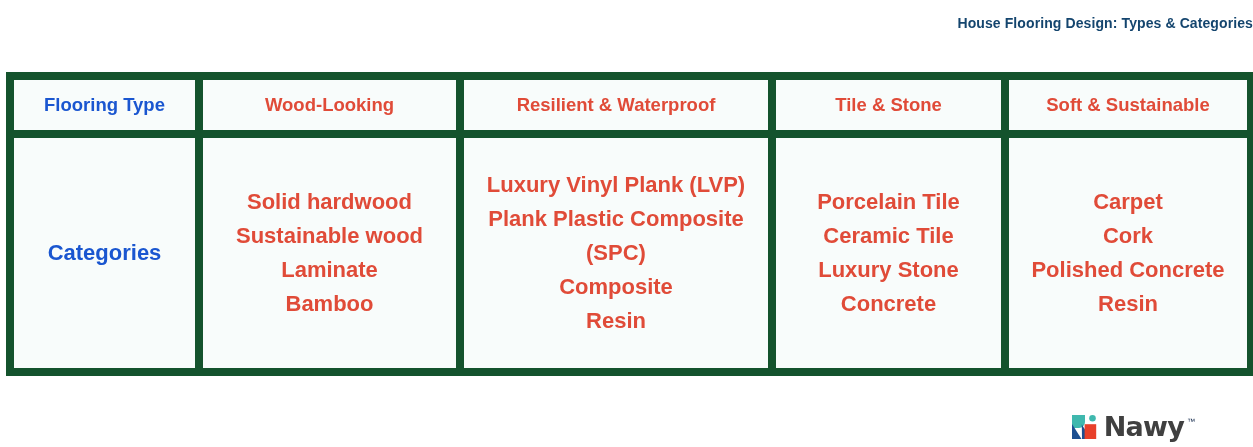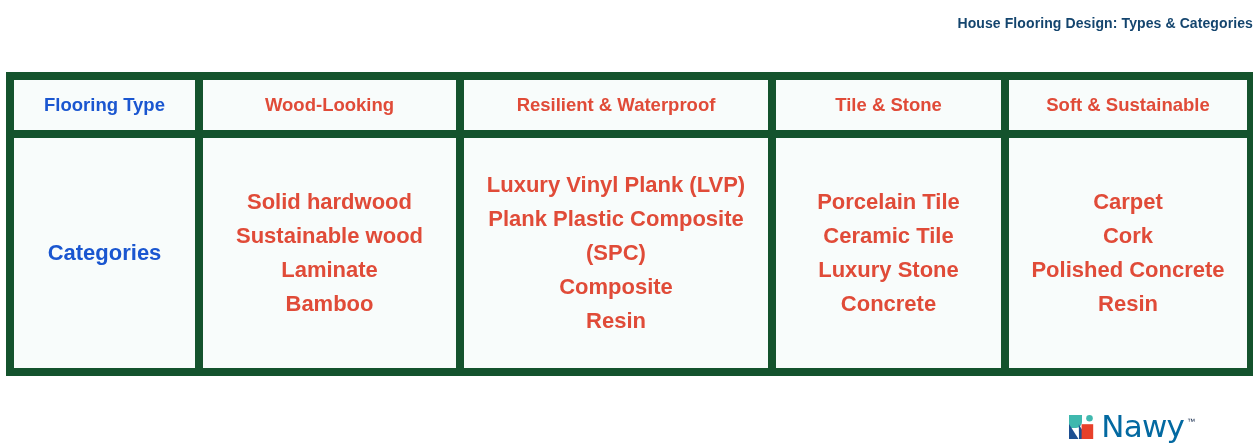--- a/index.html
+++ b/index.html
@@ -98,23 +98,23 @@
     align-items: center;
     gap: 6px;
   }
   .logo-mark {
     width: 27px;
     height: 26px;
     position: relative;
     display: block;
   }
   .logo-word {
-    font-size: 31px;
-    font-weight: normal;
-    color: #0369a1;
+    font-size: 27px;
+    font-weight: bold;
+    color: #404040;
     letter-spacing: -0.8px;
     line-height: 27px;
     font-family: "DejaVu Sans", sans-serif;
   }
   .logo-tm {
     font-size: 8px;
     color: #13294b;
     align-self: flex-start;
     margin-top: 4px;
     margin-left: -3px;

